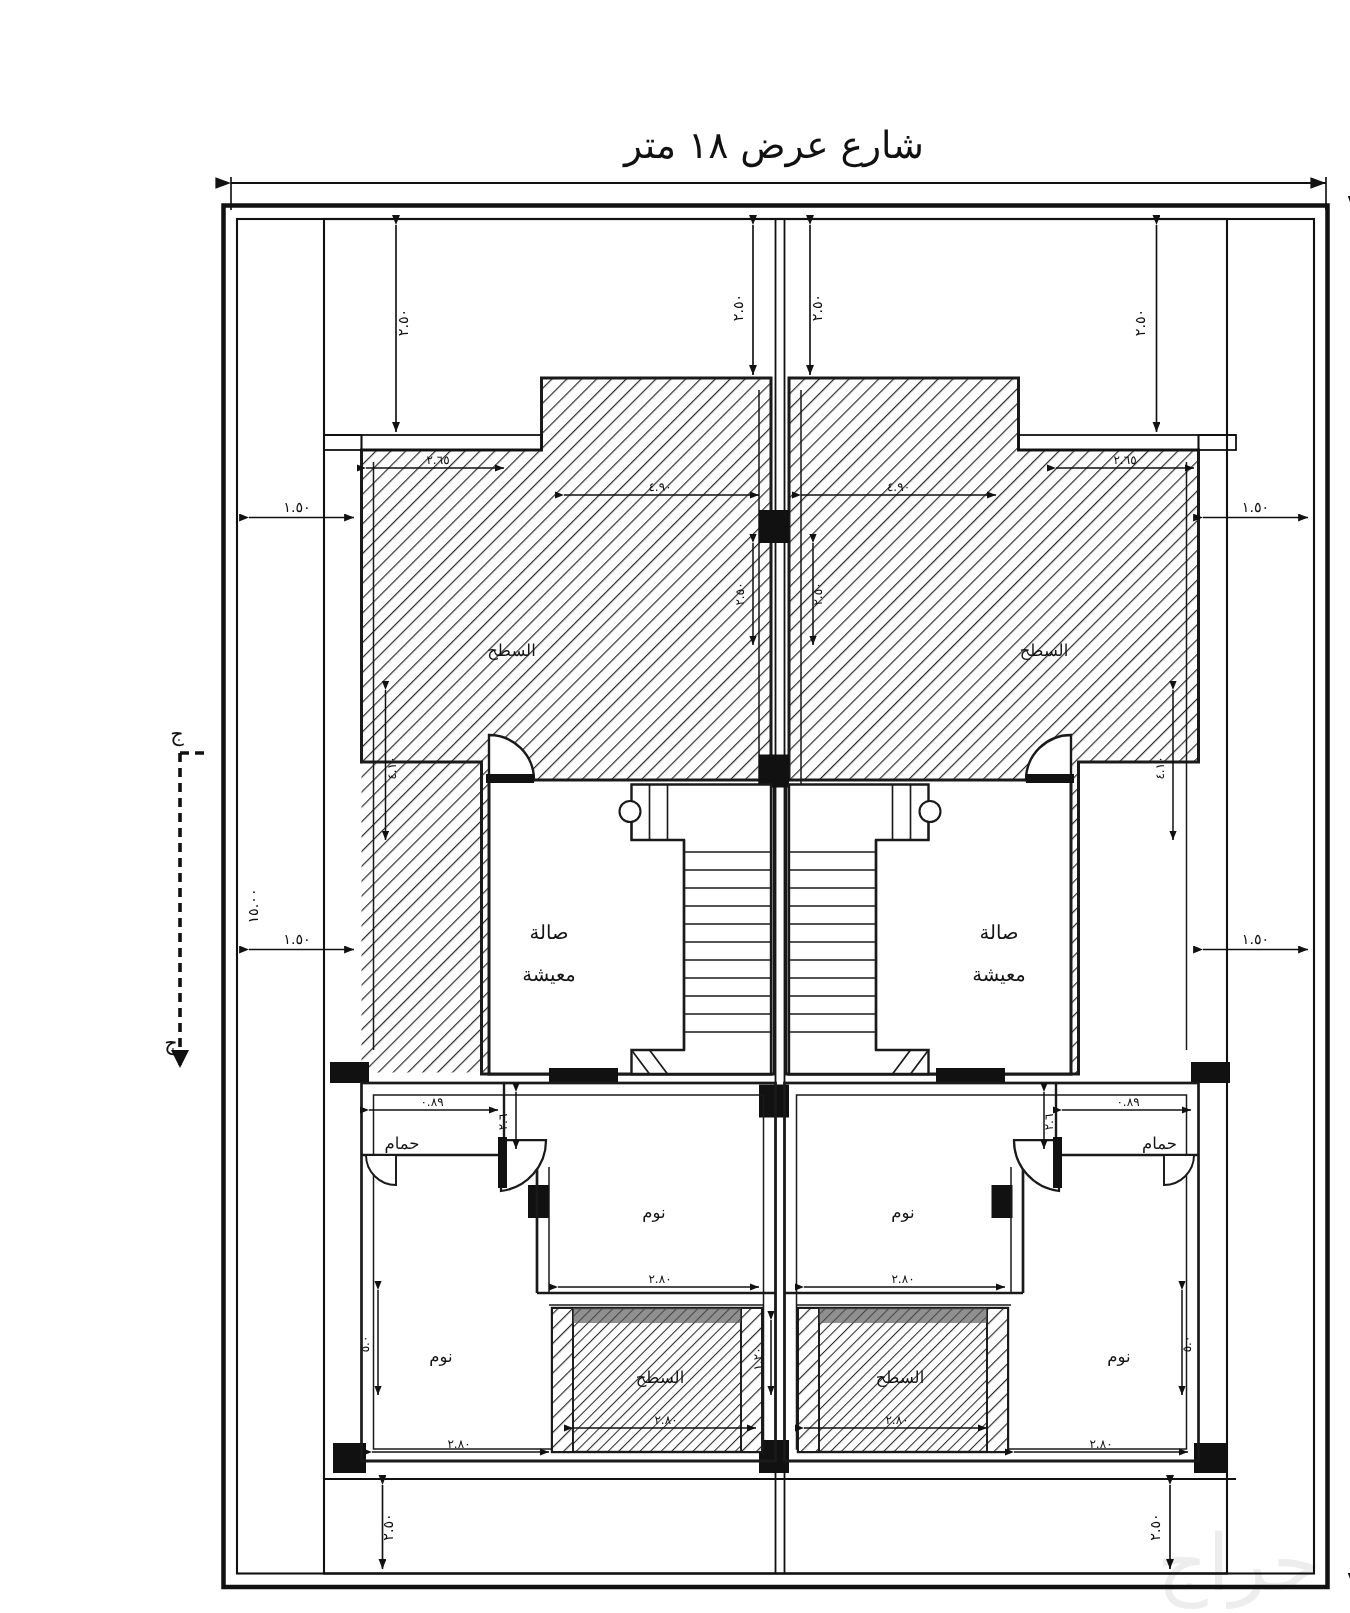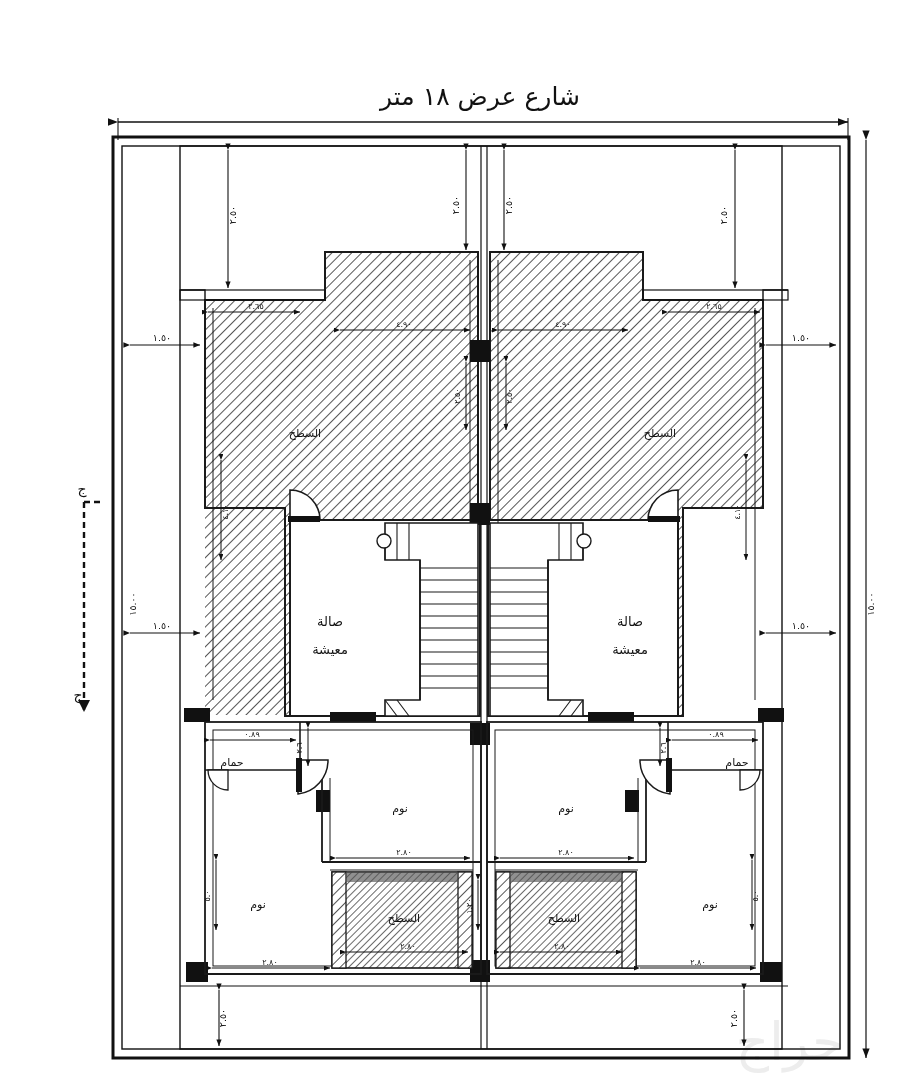--- a/index.html
+++ b/index.html
@@ -12,20 +12,21 @@
     height: 1075px;
     font-family: "DejaVu Sans", "Liberation Sans", sans-serif;
     position: relative;
     overflow: hidden;
   }
   #plan-root {
     position: absolute;
     inset: 0;
     width: 720px;
     height: 1075px;
+    padding-left: 36px;
   }
   svg.plan {
     display: block;
     width: 900px;
     height: 1075px;
     background: #ffffff;
   }
   .ttl {
     font-family: "DejaVu Sans", "Liberation Sans", sans-serif;
     font-size: 25px;

